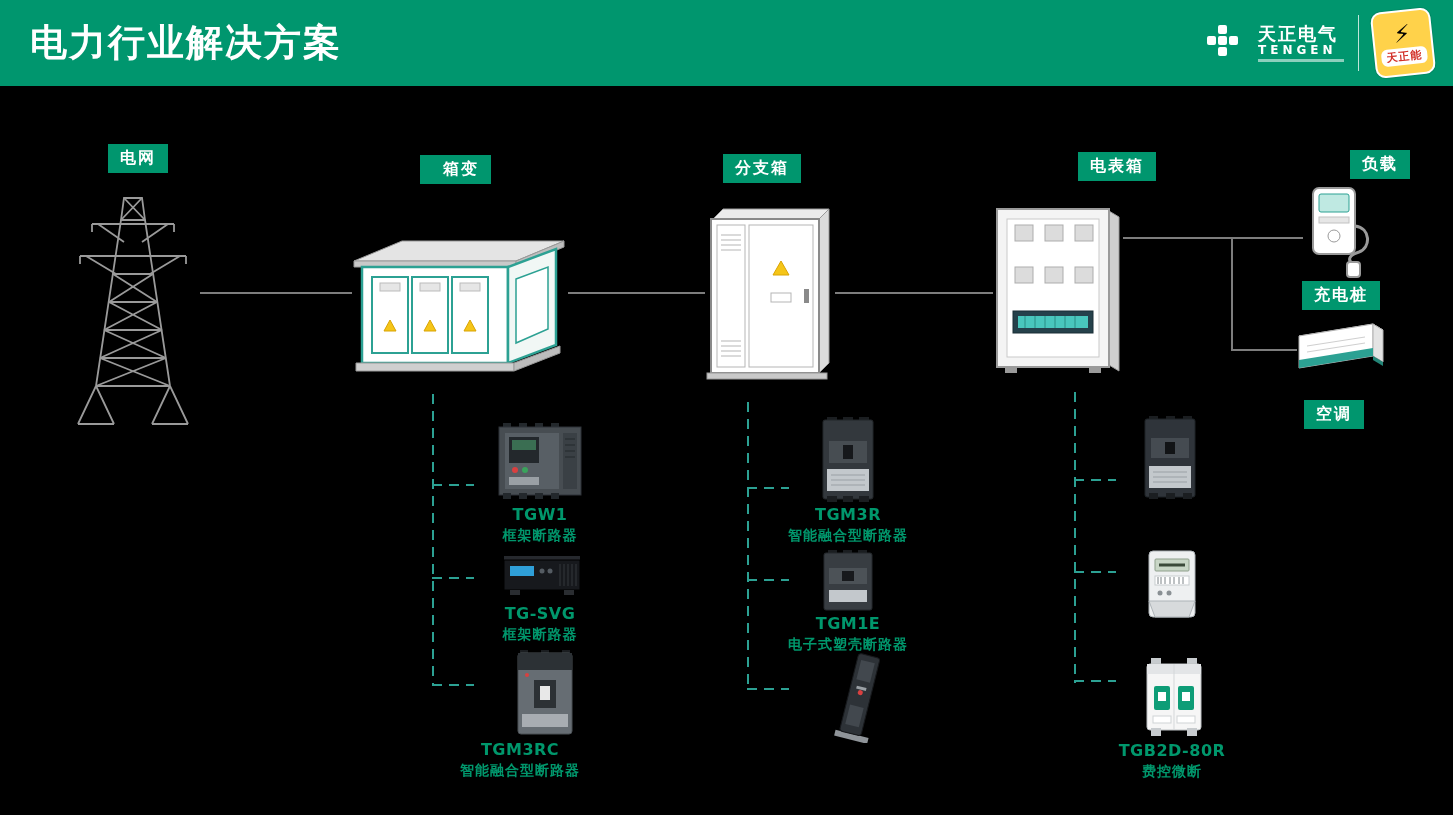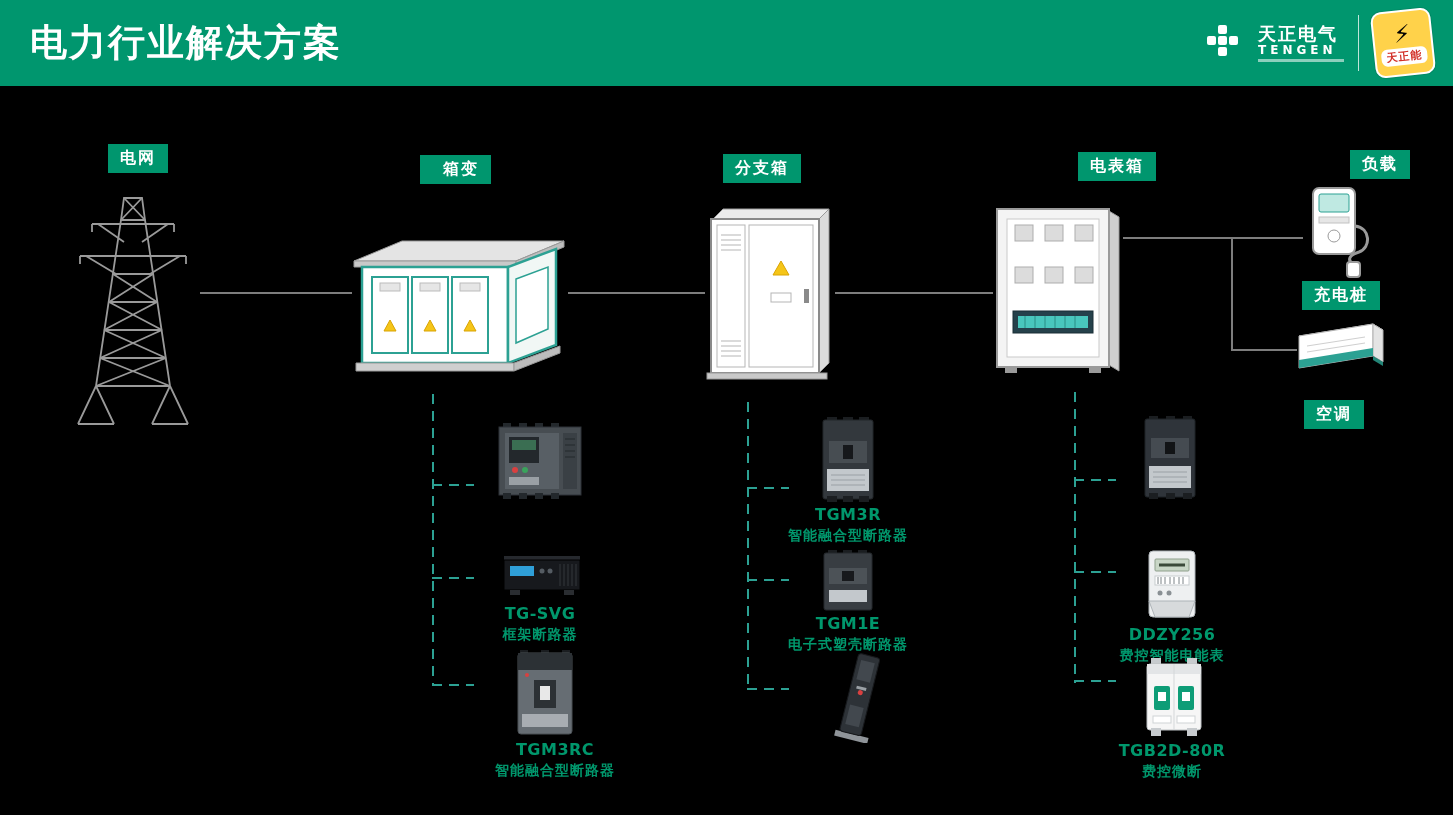--- a/index.html
+++ b/index.html
@@ -216,20 +216,24 @@
         <circle cx="28" cy="47" r="3" fill="#3aa35c"></circle>
       <rect x="12" y="54" width="30" height="8" fill="#9aa0a5"></rect>
       <rect x="66" y="10" width="14" height="56" fill="#3a4045"></rect>
       <path d="M68 16 H78 M68 22 H78 M68 28 H78 M68 34 H78" stroke="#23282c"></path>
       <rect x="6" y="70" width="8" height="6" fill="#23282c"></rect>
         <rect x="22" y="70" width="8" height="6" fill="#23282c"></rect>
       <rect x="38" y="70" width="8" height="6" fill="#23282c"></rect>
         <rect x="54" y="70" width="8" height="6" fill="#23282c"></rect>
     </svg>
   </div>
+  <div class="prod-text" style="left:445px; top:505px;">
+    <div class="prod-model">TGW1</div>
+    <div class="prod-name">框架断路器</div>
+  </div>
 
   <div class="illus" style="left:502px; top:552px; width:80px; height:46px;">
     <svg viewBox="0 0 80 46">
       <rect x="2" y="4" width="76" height="5" fill="#26292e"></rect>
       <rect x="2" y="8" width="76" height="30" fill="#17191d" stroke="#000000"></rect>
       <rect x="8" y="14" width="24" height="10" fill="#2f9fd8"></rect>
       <circle cx="40" cy="19" r="2.5" fill="#555c63"></circle>
         <circle cx="48" cy="19" r="2.5" fill="#555c63"></circle>
       <path d="M58 12 V34 M62 12 V34 M66 12 V34 M70 12 V34 M74 12 V34" stroke="#34383d"></path>
       <rect x="8" y="38" width="10" height="5" fill="#2a2d31"></rect>
@@ -247,21 +251,21 @@
         <rect x="31" y="0" width="8" height="5" fill="#1b1e21"></rect>
         <rect x="52" y="0" width="8" height="5" fill="#1b1e21"></rect>
       <rect x="8" y="3" width="54" height="81" rx="3" fill="#666d73" stroke="#4a5055"></rect>
       <rect x="8" y="3" width="54" height="17" fill="#2c3135"></rect>
       <rect x="24" y="30" width="22" height="28" fill="#2c3135"></rect>
       <rect x="30" y="36" width="10" height="14" fill="#e8e8e8"></rect>
       <rect x="12" y="64" width="46" height="13" fill="#a8adb2"></rect>
       <circle cx="17" cy="25" r="2" fill="#d94040"></circle>
     </svg>
   </div>
-  <div class="prod-text" style="left:460px; top:740px;">
+  <div class="prod-text" style="left:425px; top:740px;">
     <div class="prod-model">TGM3RC</div>
     <div class="prod-name">智能融合型断路器</div>
   </div>
 
   <div class="illus" style="left:819px; top:417px; width:58px; height:85px;">
     <svg viewBox="0 0 58 85">
       <rect x="8" y="0" width="10" height="6" fill="#1b1e21"></rect>
         <rect x="24" y="0" width="10" height="6" fill="#1b1e21"></rect>
         <rect x="40" y="0" width="10" height="6" fill="#1b1e21"></rect>
       <rect x="4" y="3" width="50" height="79" rx="2" fill="#33383d" stroke="#22262a"></rect>
@@ -328,24 +332,20 @@
     <svg viewBox="0 0 54 73">
       <rect x="4" y="2" width="46" height="66" rx="4" fill="#eef0f1" stroke="#aeb4b8"></rect>
       <rect x="10" y="10" width="34" height="12" rx="1" fill="#c8d6c6" stroke="#8fa08c"></rect>
       <path d="M14 16 H40" stroke="#3b4a3a" stroke-width="3"></path>
       <rect x="10" y="27" width="34" height="9" fill="#ffffff" stroke="#c6cbce"></rect>
       <path d="M13 28 V35 M16 28 V35 M20 28 V35 M25 28 V35 M29 28 V35 M34 28 V35 M38 28 V35" stroke="#7d8488"></path>
       <circle cx="15" cy="44" r="2.5" fill="#8a9094"></circle>
         <circle cx="24" cy="44" r="2.5" fill="#8a9094"></circle>
       <polygon points="4,52 50,52 44,68 10,68" fill="#d7dadc" stroke="#aeb4b8"></polygon>
     </svg>
-  </div>
-  <div class="prod-text" style="left:1077px; top:625px;">
-    <div class="prod-model">DDZY256</div>
-    <div class="prod-name">费控智能电能表</div>
   </div>
 
   <div class="illus" style="left:1141px; top:658px; width:66px; height:78px;">
     <svg viewBox="0 0 66 78">
       <rect x="10" y="0" width="10" height="8" fill="#c7cbce"></rect>
         <rect x="46" y="0" width="10" height="8" fill="#c7cbce"></rect>
       <rect x="6" y="6" width="54" height="66" rx="3" fill="#f6f6f6" stroke="#bcc0c3"></rect>
       <rect x="6" y="6" width="54" height="10" fill="#e3e5e7"></rect>
       <path d="M33 6 V72" stroke="#d4d7d9"></path>
       <rect x="13" y="28" width="16" height="24" rx="2" fill="#0e9d77"></rect>

